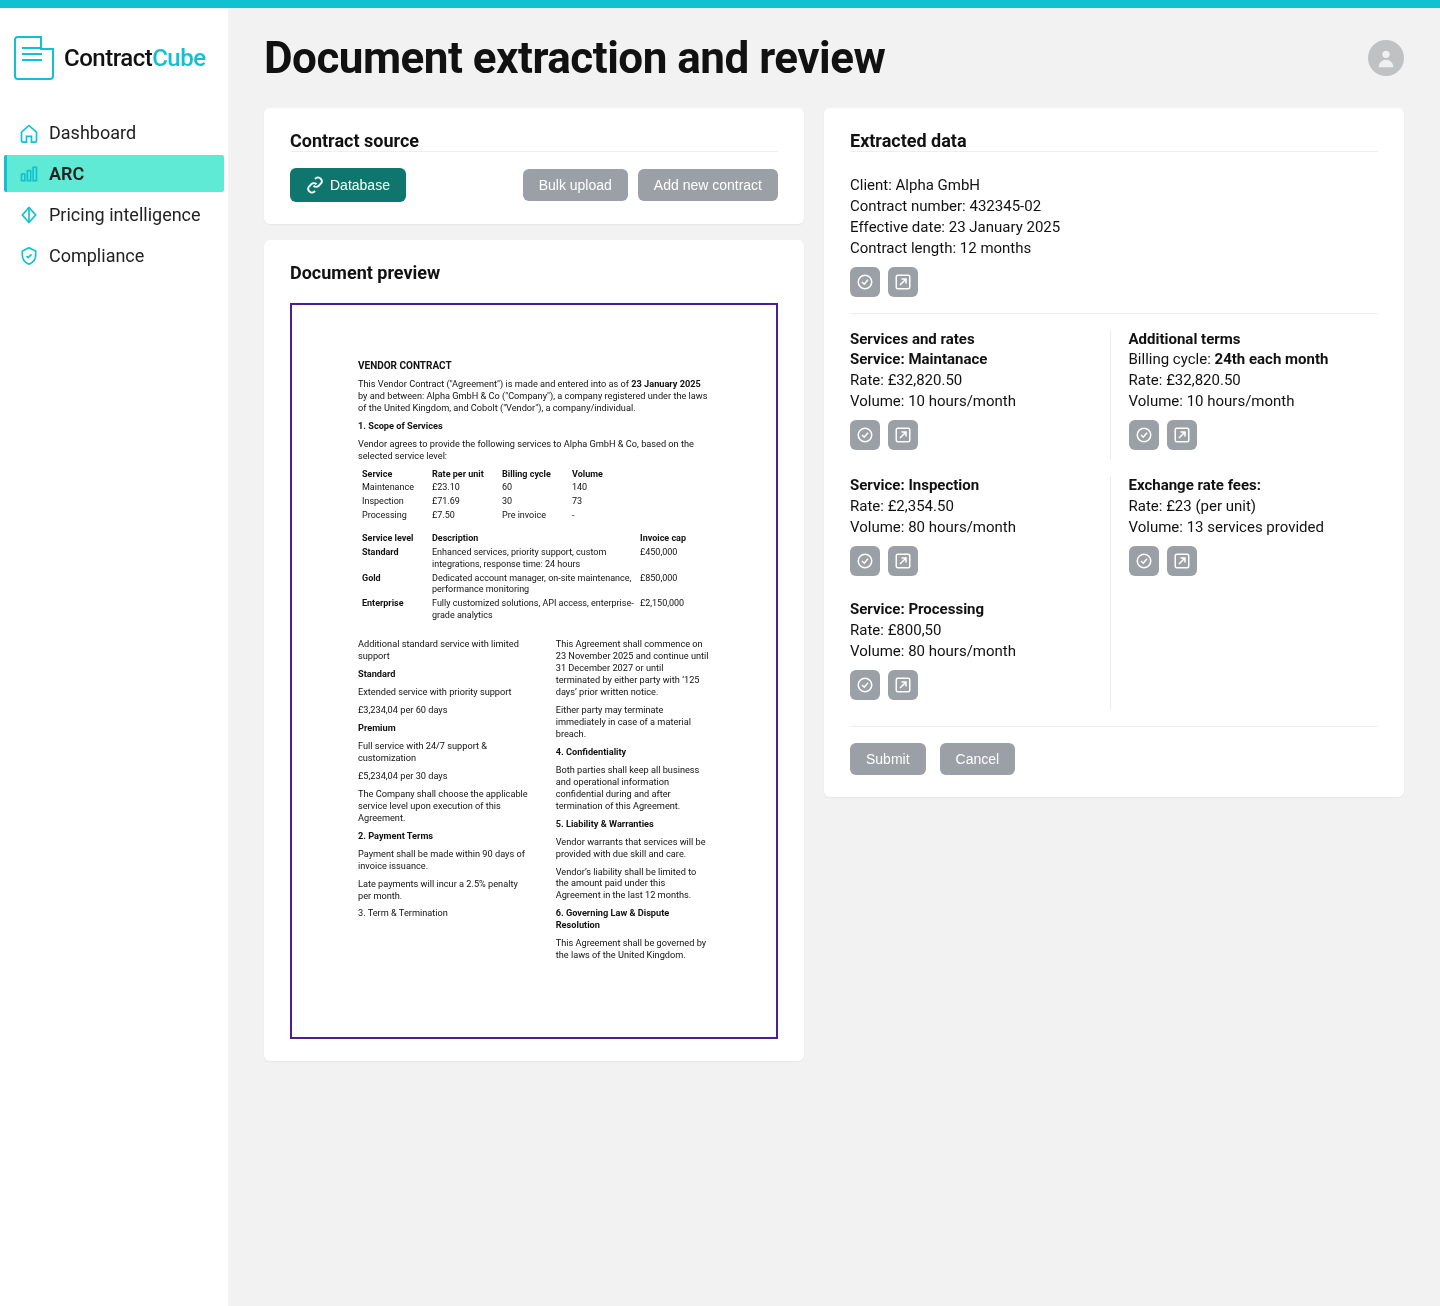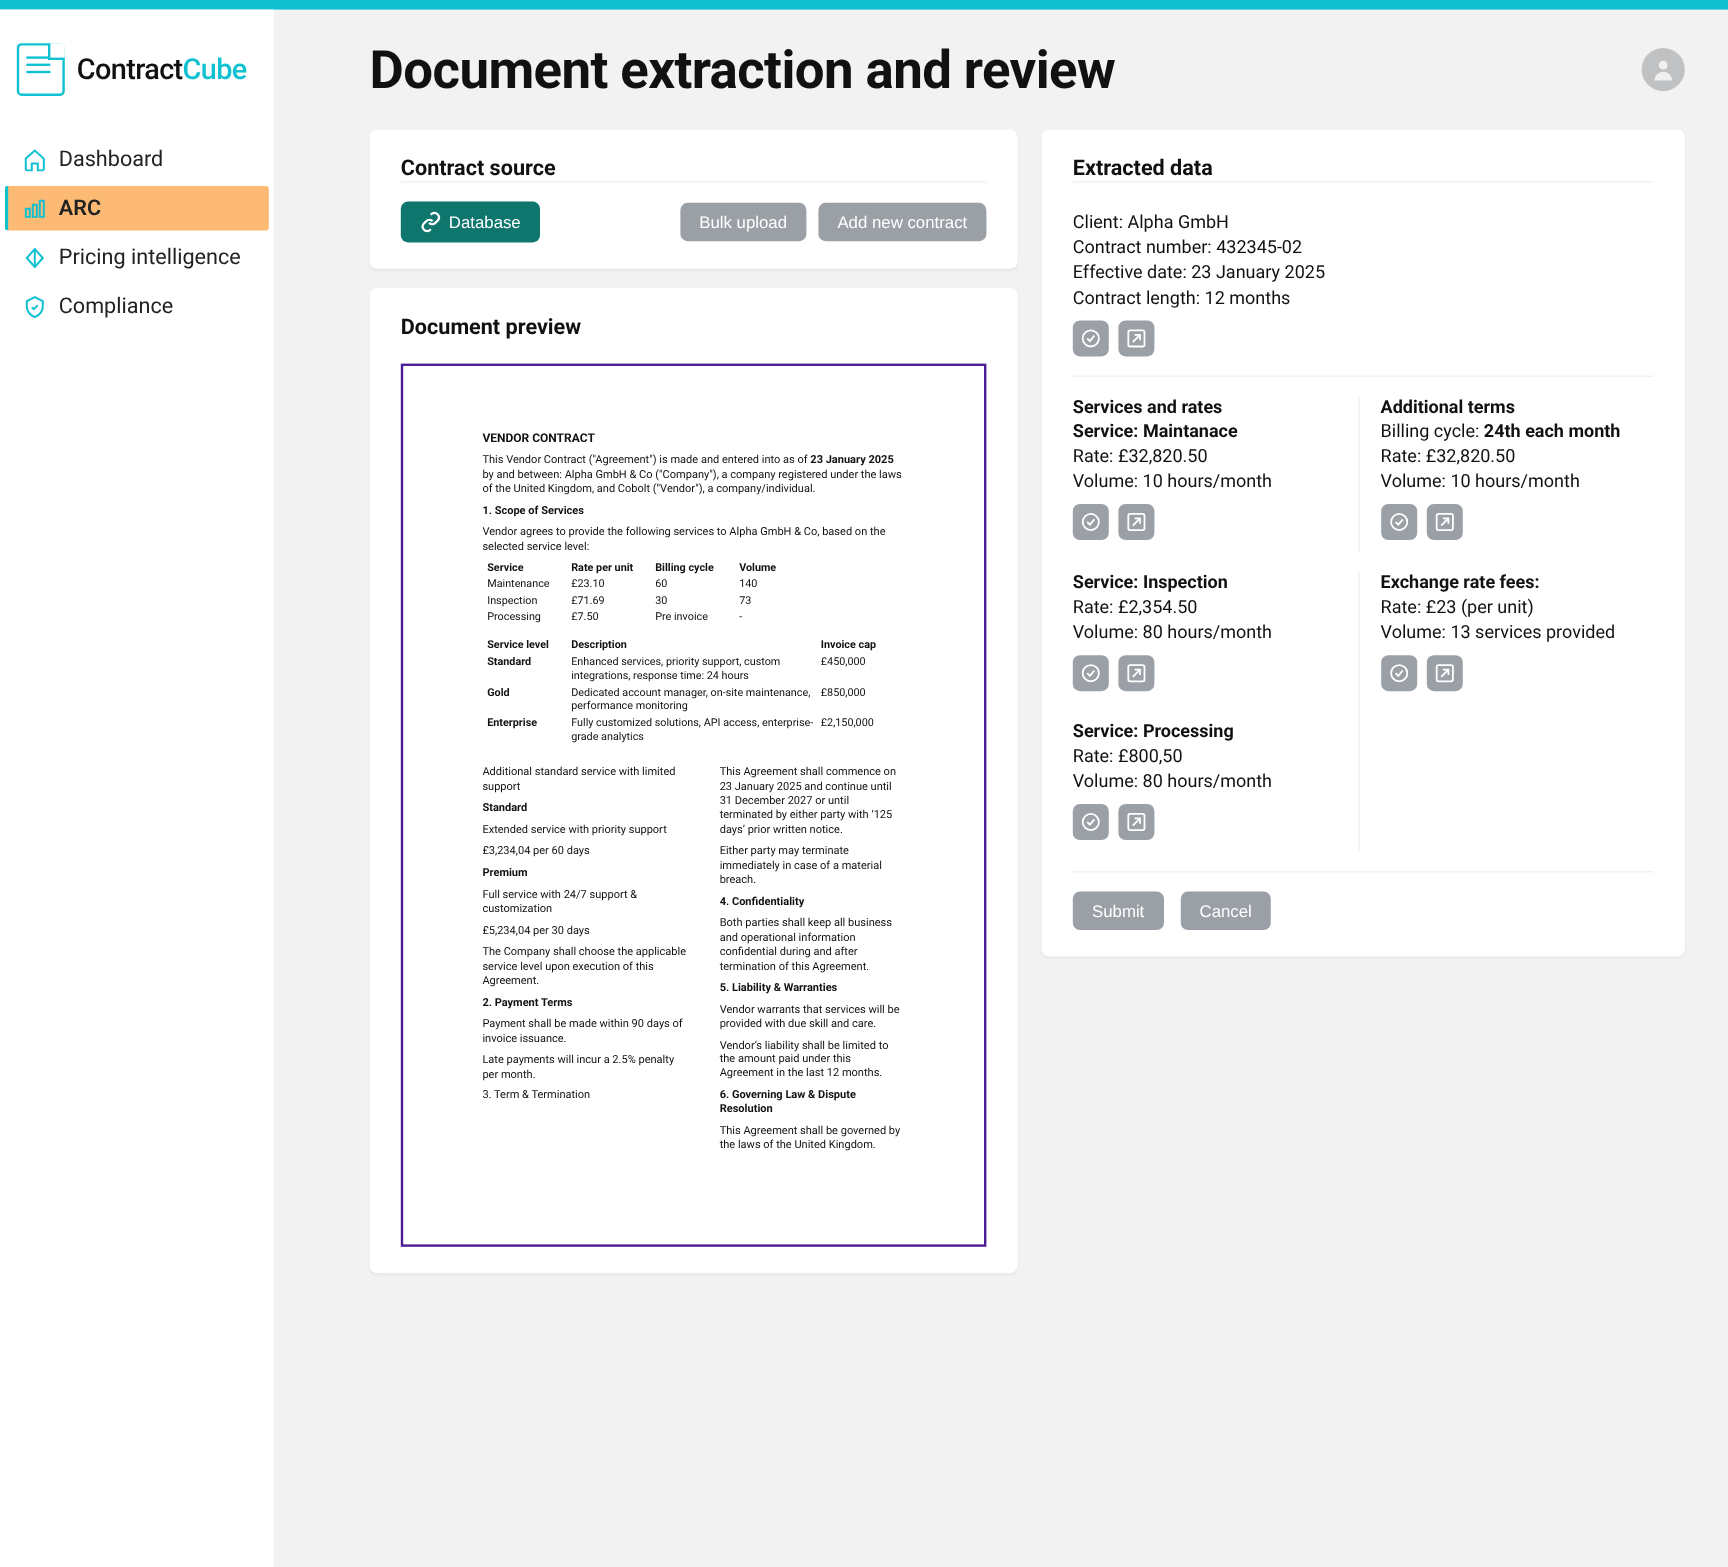--- a/index.html
+++ b/index.html
@@ -8,21 +8,20 @@
     background: #f2f2f2;
     color: #111;
     width: 1440px;
     height: 1306px;
     overflow: hidden;
   }
   .top-strip { height: 8px; background: #11c1d1; width: 100%; }
   .app {
     display: flex;
     height: calc(100% - 8px);
-    gap: 44px;
   }
   .sidebar {
     width: 228px;
     background: #fff;
     padding: 18px 0 0 0;
     flex: 0 0 228px;
   }
   .logo-block {
     display: flex;
     align-items: center;
@@ -55,21 +54,21 @@
     display: flex; align-items: center; gap: 10px;
     padding: 8px 12px;
     font-size: 18px;
     color: #222;
     border-left: 3px solid transparent;
     margin: 0 4px 4px 4px;
     border-radius: 2px;
     cursor: pointer;
   }
   .nav-item.active {
-    background: #fdba74;
+    background: #5eead4;
     border-left: 3px solid #11c1d1;
     font-weight: 600;
   }
   .nav-icon { width: 20px; height: 20px; flex:0 0 20px; }
 
   .main {
     flex: 1;
     padding: 24px 36px;
     overflow: auto;
   }
@@ -288,21 +287,21 @@
                 <p class="doc-sec"><b>Premium</b></p>
                 <p>Full service with 24/7 support &amp; customization</p>
                 <p class="doc-sec">£5,234,04 per 30 days</p>
                 <p class="doc-sec">The Company shall choose the applicable service level upon execution of this Agreement.</p>
                 <p class="doc-sec"><b>2. Payment Terms</b></p>
                 <p class="doc-sec">Payment shall be made within 90 days of invoice issuance.</p>
                 <p class="doc-sec">Late payments will incur a 2.5% penalty per month.</p>
                 <p class="doc-sec">3. Term &amp; Termination</p>
               </div>
               <div class="doc-colB">
-                <p class="doc-sec">This Agreement shall commence on 23 January 2025 and continue until 31 December 2027 or until terminated by either party with ‘125 days’ prior written notice.</p>
+                <p class="doc-sec">This Agreement shall commence on 23 November 2025 and continue until 31 December 2027 or until terminated by either party with ‘125 days’ prior written notice.</p>
                 <p class="doc-sec">Either party may terminate immediately in case of a material breach.</p>
                 <p class="doc-sec"><b>4. Confidentiality</b></p>
                 <p class="doc-sec">Both parties shall keep all business and operational information confidential during and after termination of this Agreement.</p>
                 <p class="doc-sec"><b>5. Liability &amp; Warranties</b></p>
                 <p class="doc-sec">Vendor warrants that services will be provided with due skill and care.</p>
                 <p class="doc-sec">Vendor’s liability shall be limited to the amount paid under this Agreement in the last 12 months.</p>
                 <p class="doc-sec"><b>6. Governing Law &amp; Dispute Resolution</b></p>
                 <p class="doc-sec">This Agreement shall be governed by the laws of the United Kingdom.</p>
               </div>
             </div>

